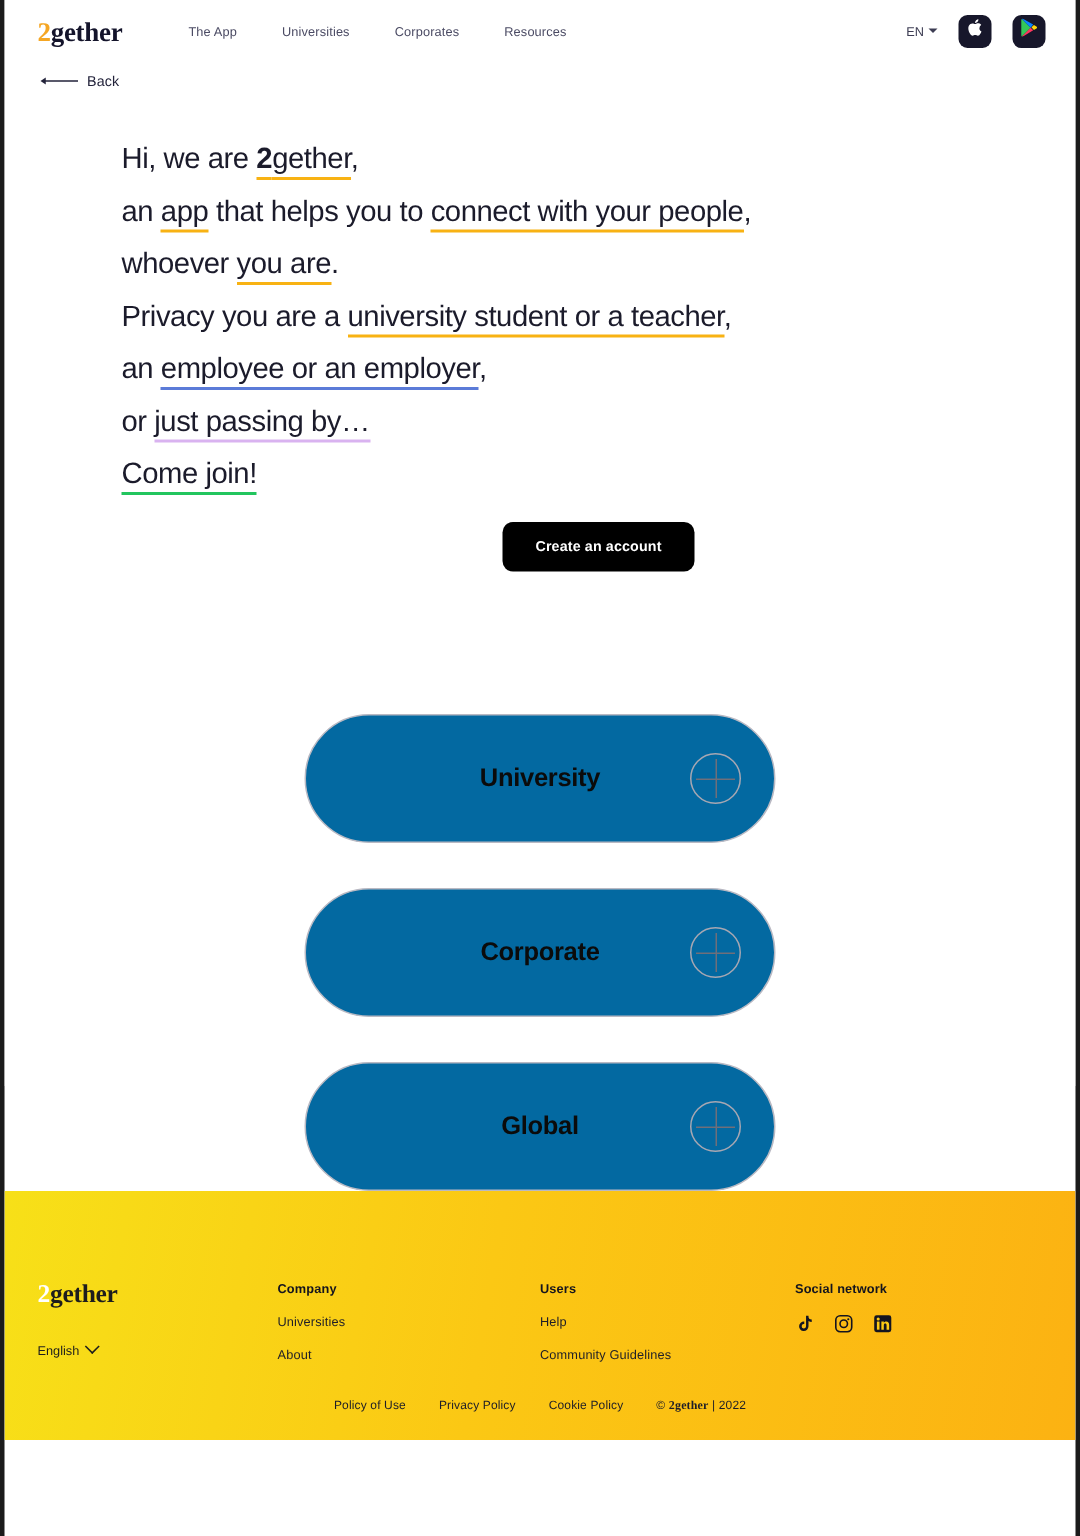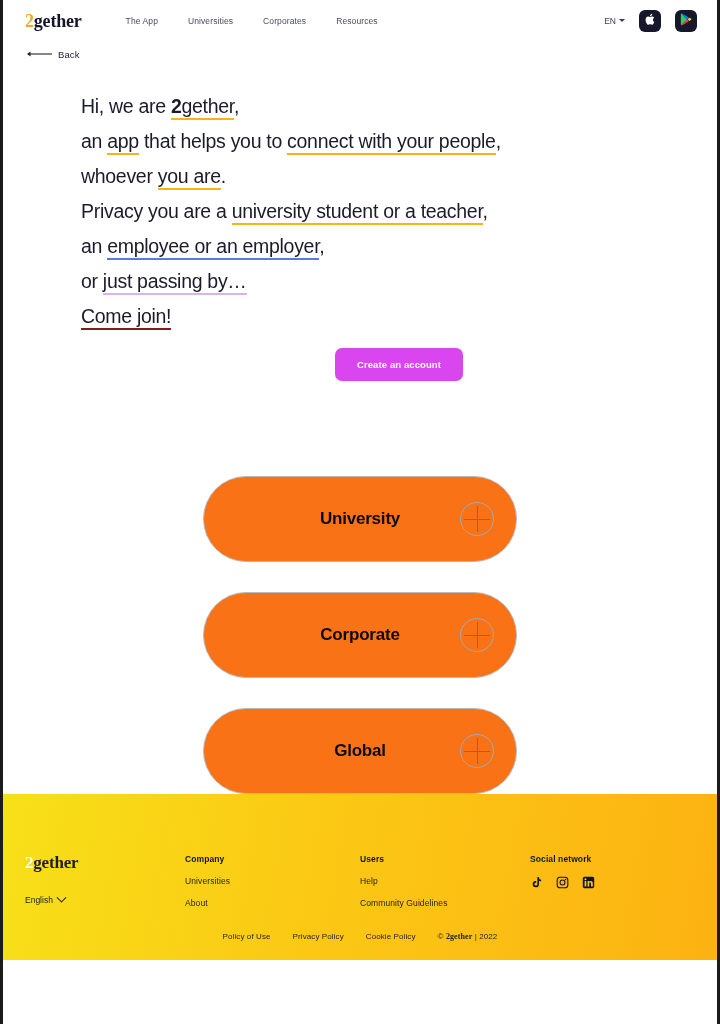--- a/index.html
+++ b/index.html
@@ -128,30 +128,30 @@
     font-size: 19.5px;
     line-height: 35px;
     color: #1b1b2b;
     letter-spacing: -0.3px;
     white-space: nowrap;
   }
   .hl { display: inline; padding-bottom: 1px; }
   .hl-amber  { border-bottom: 2px solid #F8B213; }
   .hl-blue   { border-bottom: 2px solid #5B7BD8; }
   .hl-violet { border-bottom: 2px solid #D9B3F0; }
-  .hl-dark   { border-bottom: 2px solid #7f1d1d; text-align: center; }
+  .hl-dark   { border-bottom: 2px solid #22c55e; text-align: center; }
   .brand-strong { font-weight: 700; }
 
   .cta-wrap {
     display: flex;
     justify-content: center;
     margin-top: 14px;
   }
   .cta-button {
-    background: #d946ef;
+    background: #000000;
     color: #ffffff;
     border: none;
     border-radius: 7px;
     font-family: "Liberation Sans", sans-serif;
     font-size: 9.5px;
     font-weight: 600;
     letter-spacing: 0.1px;
     padding: 11px 22px;
     cursor: pointer;
     text-align: center;
@@ -164,21 +164,21 @@
     flex-direction: column;
     align-items: center;
     gap: 30px;
     flex: 0 0 auto;
   }
   .pill {
     width: 314px;
     height: 86px;
     border: 1px solid #b9b9c3;
     border-radius: 43px;
-    background: #f97316;
+    background: #0369a1;
     display: flex;
     align-items: center;
     justify-content: center;
     position: relative;
     cursor: pointer;
   }
   .pill-label {
     font-size: 17px;
     font-weight: 700;
     color: #0b0b0b;

